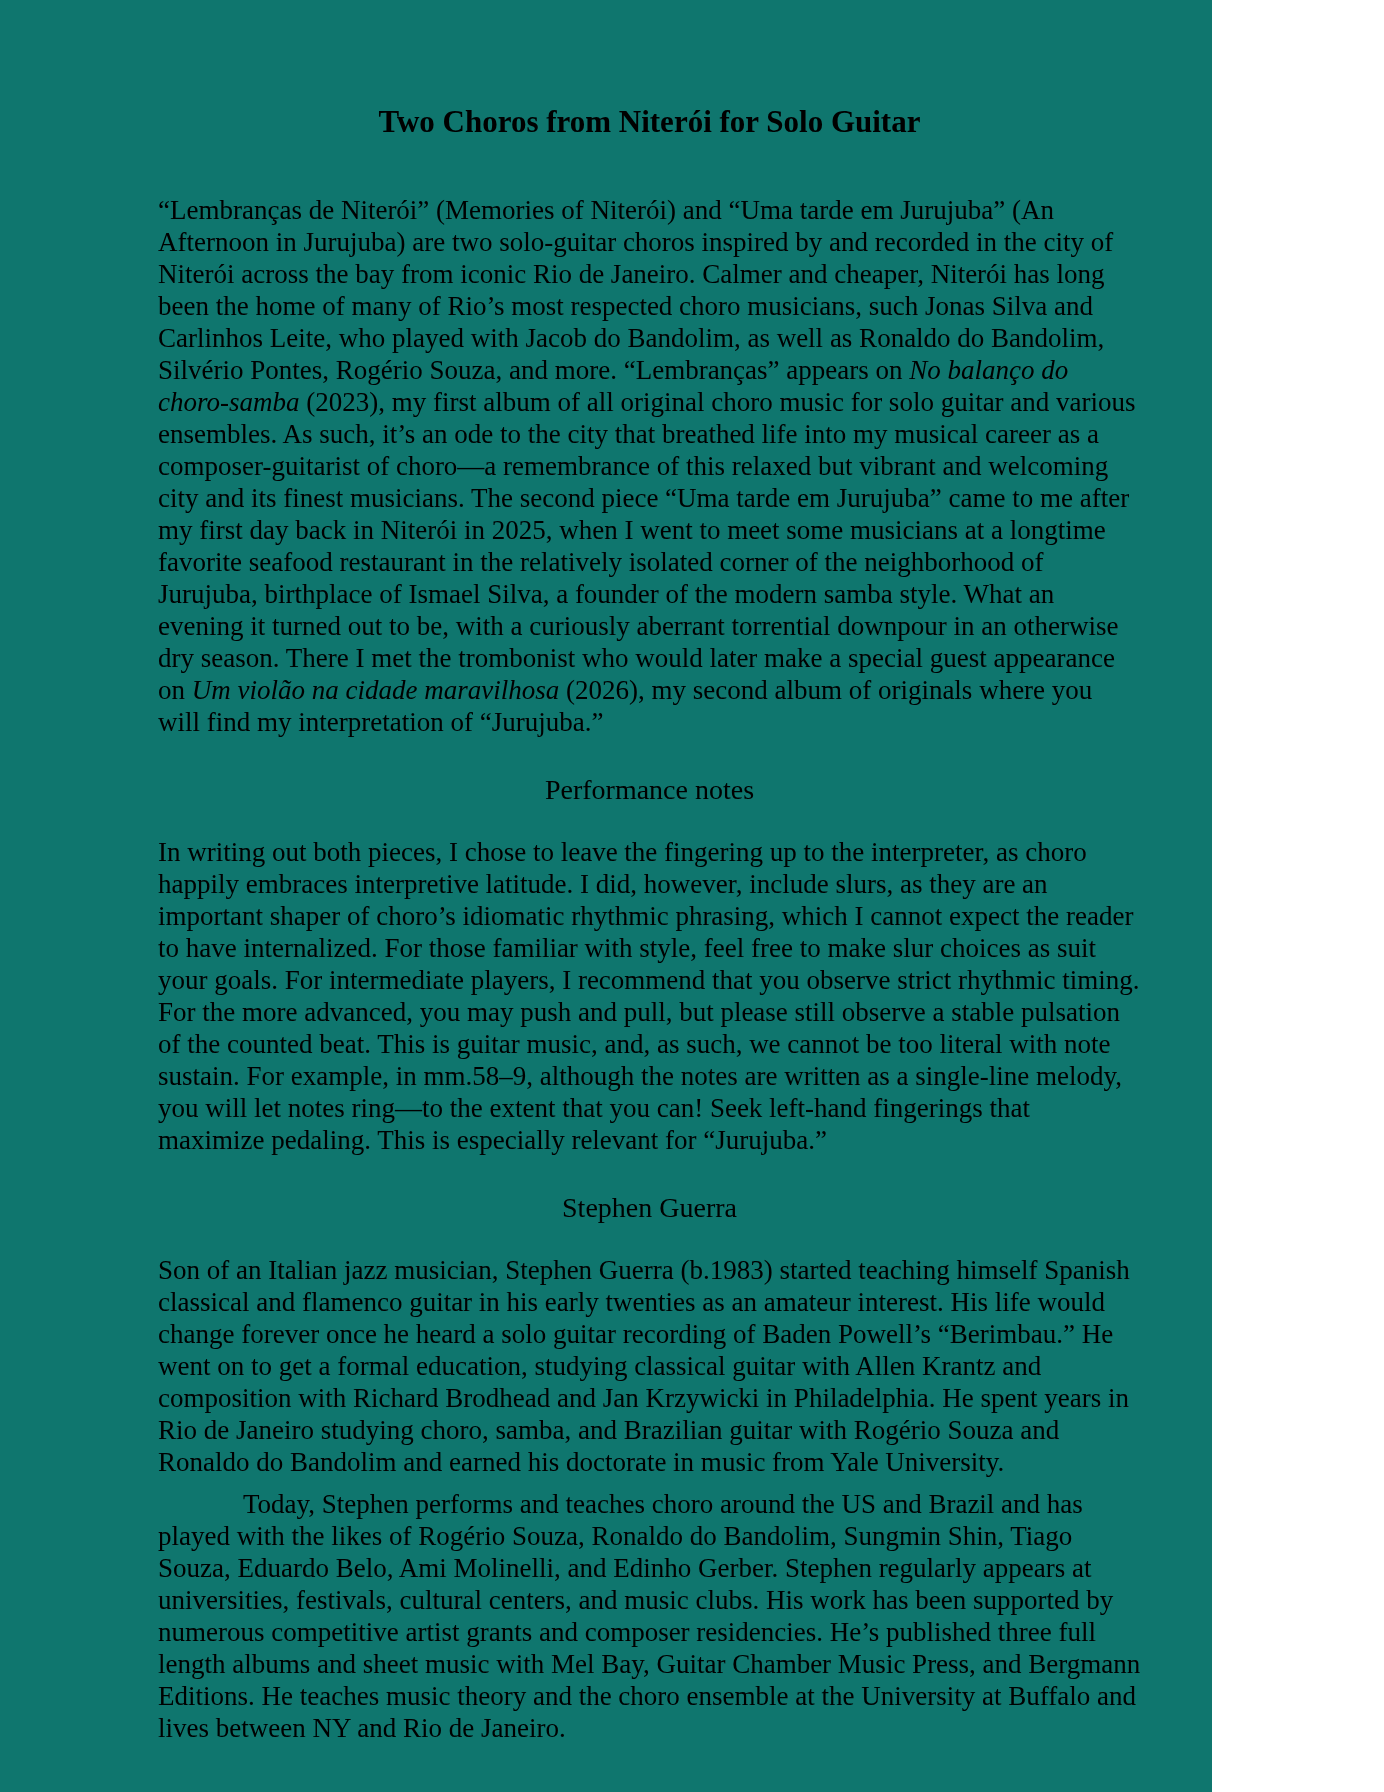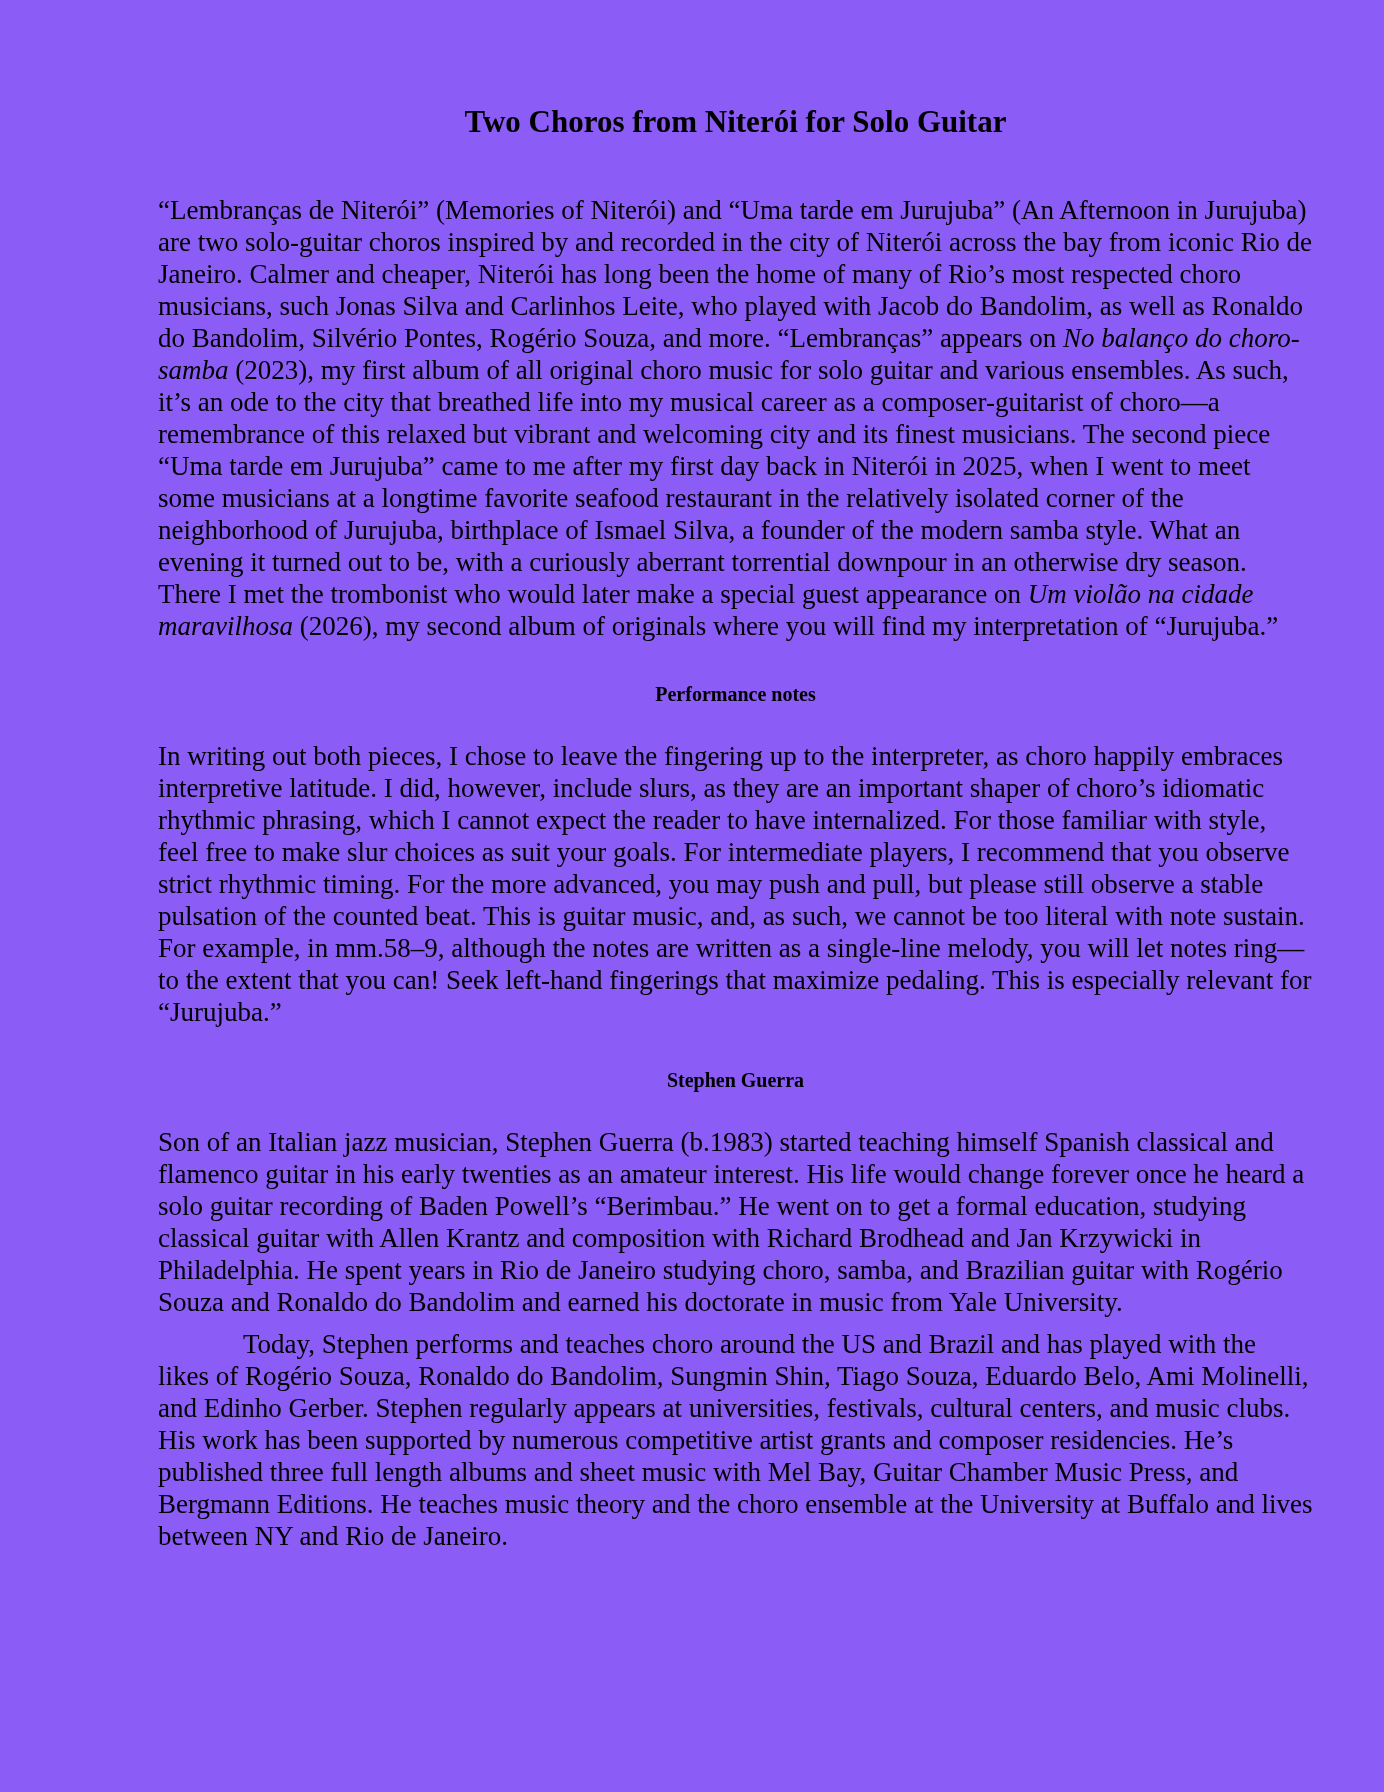--- a/index.html
+++ b/index.html
@@ -2,44 +2,44 @@
 <html><head>
 <meta charset="utf-8">
 <style>
   html, body {
     margin: 0;
     padding: 0;
     background: #ffffff;
   }
   .page {
     position: relative;
-    width: 1384px;
+    width: 1212px;
     height: 1792px;
     box-sizing: border-box;
-    background: #8b5cf6;
+    background: #0f766e;
     color: #000000;
     padding: 104px 61px 0 148px;
     font-family: "Liberation Serif", "DejaVu Serif", serif;
     font-size: 27px;
     line-height: 32px;
     text-align: left;
     overflow: hidden;
   }
   .doc-title {
     margin: 0 0 54px 0;
     font-size: 31px;
     line-height: 36px;
     font-weight: bold;
     text-align: center;
   }
   .section-heading {
     margin: 36px 0 30px 0;
-    font-size: 20px;
+    font-size: 28px;
     line-height: 32px;
-    font-weight: bold;
+    font-weight: normal;
     text-align: center;
   }
   p.body-para {
     margin: 10px;
   }
   p.body-para.indent-first {
     text-indent: 85px;
   }
   .italic {
     font-style: italic;

